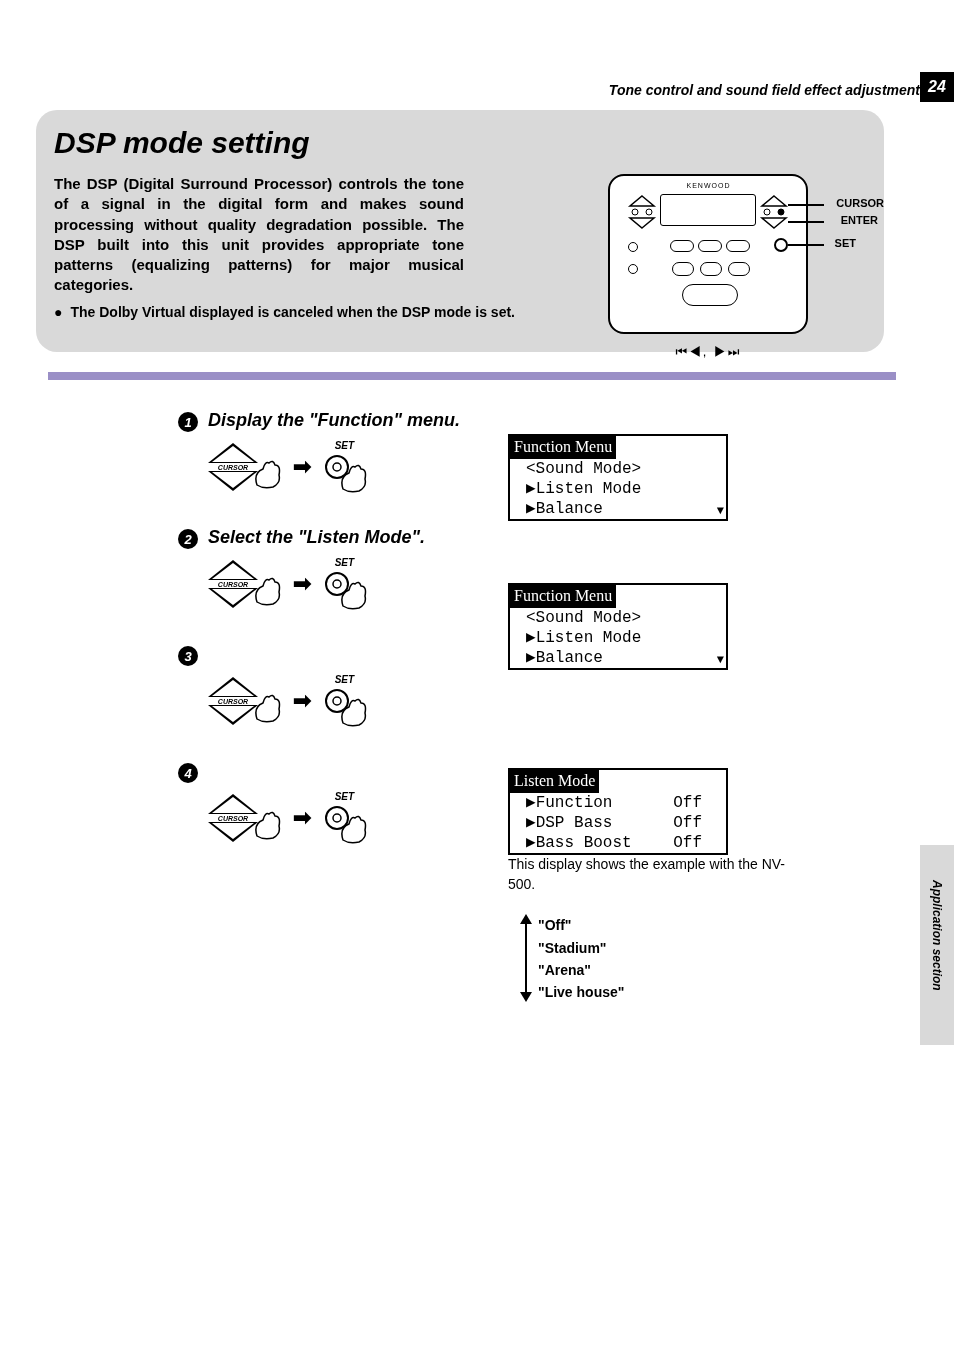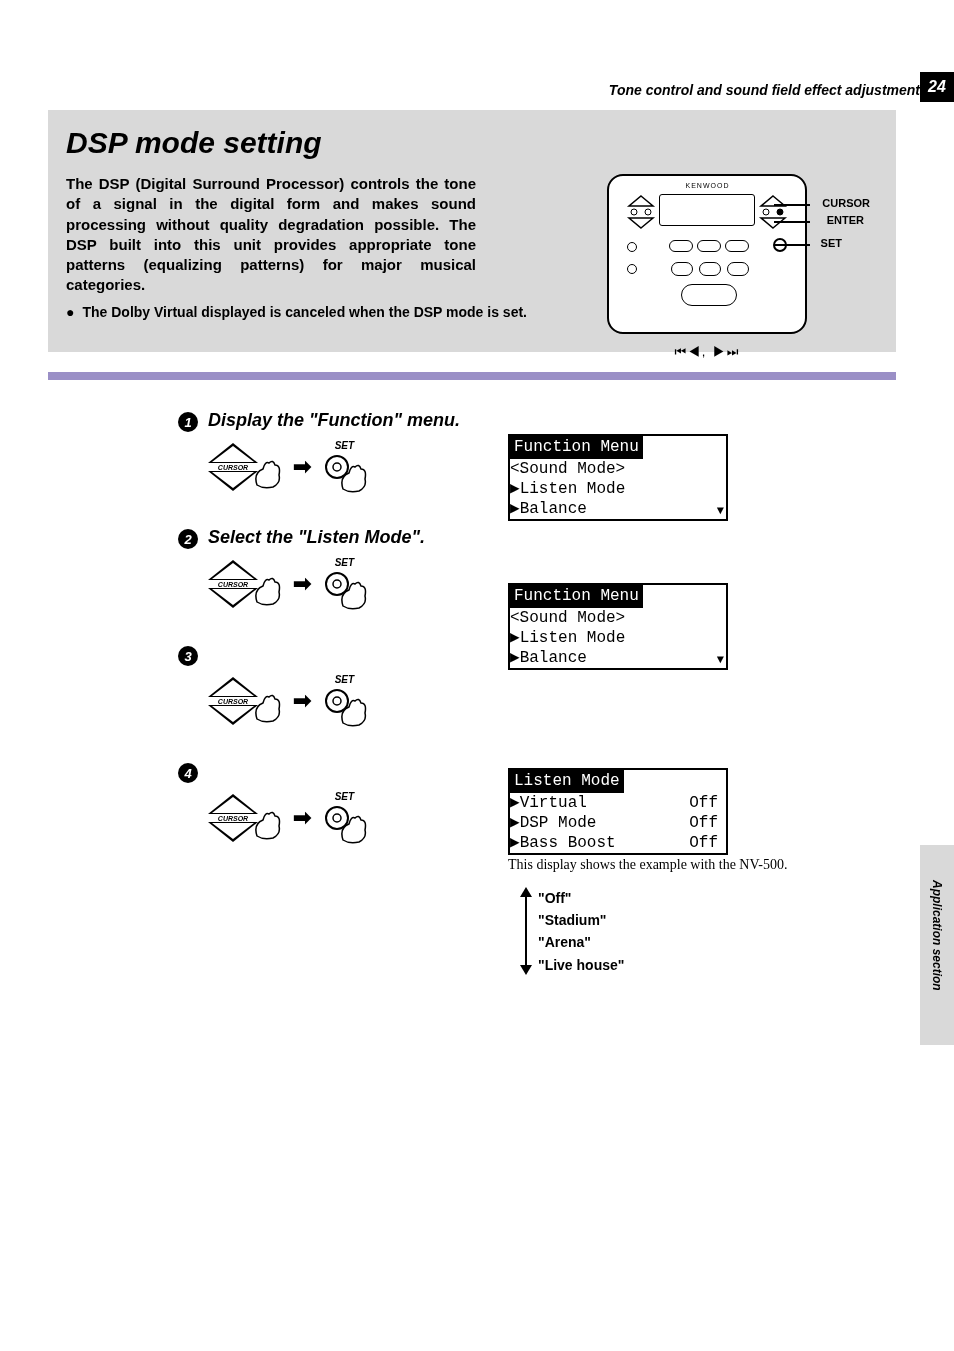--- a/index.html
+++ b/index.html
@@ -32,25 +32,26 @@
   .header-line {
     position: absolute;
     right: 34px;
     top: 82px;
     font-style: italic;
     font-weight: bold;
     font-size: 14px;
   }
   .grey-block {
     position: absolute;
-    left: 48px;
+    left: 36px;
     top: 110px;
     width: 848px;
     background: #d9d9d9;
-    padding: 16px 28px 18px 18px;
+    padding: 16px 2px 18px 18px;
+    border-radius: 21px;
   }
   .title {
     font-size: 30px;
     font-weight: bold;
     font-style: italic;
     margin-bottom: 14px;
   }
   .grey-cols {
     display: flex;
     gap: 20px;
@@ -227,42 +228,42 @@
   .lcd-title {
     background: #000;
     color: #fff;
     padding: 1px 4px;
     border-bottom: 1px solid #000;
     display: inline-block;
   }
   .lcd-title-bar {
     display: flex;
     background: #fff;
+    font-family: Liberation Serif, serif;
   }
   .lcd-row {
-    padding: 0 0;
+    padding: 0 16px;
     white-space: nowrap;
     position: relative;
   }
   .lcd-scroll {
     position: absolute;
     right: 2px;
     bottom: 0;
     font-size: 12px;
   }
   .lcd-value {
     float: right;
     padding-right: 8px;
   }
   .caption {
     font-size: 14px;
     line-height: 1.4;
-    margin-bottom: 12px;
+    margin-bottom: 20px;
     width: 290px;
-    font-family: Liberation Serif, serif;
   }
   .options {
     font-size: 14px;
     font-weight: bold;
     line-height: 1.6;
     position: relative;
     padding-left: 30px;
   }
   .opt-arrow {
     position: absolute;
@@ -492,25 +493,25 @@
           <span class="lcd-scroll">▼</span>
         </div>
       </div>
 
       <div style="height:70px"></div>
       <div class="lcd" style="margin-bottom:0">
         <div class="lcd-title-bar">
             <span class="lcd-title">Listen Mode</span>
           </div>
         <div class="lcd-row">
-          <span>▶Virtual</span>
+          <span>▶Function</span>
           <span class="lcd-value">Off</span>
         </div>
         <div class="lcd-row">
-          <span>▶DSP Mode</span>
+          <span>▶DSP Bass</span>
           <span class="lcd-value">Off</span>
         </div>
         <div class="lcd-row">
           <span>▶Bass Boost</span>
           <span class="lcd-value">Off</span>
         </div>
       </div>
       <div class="caption">This display shows the example with the NV-500.</div>
 
       <div class="options">

